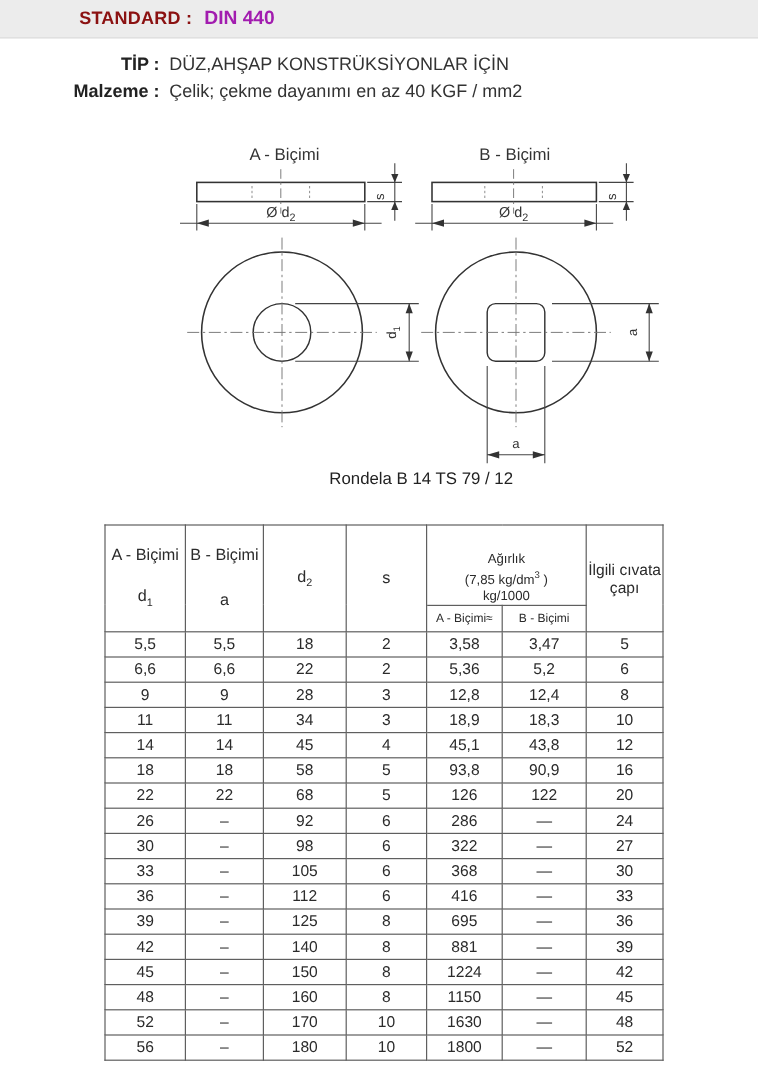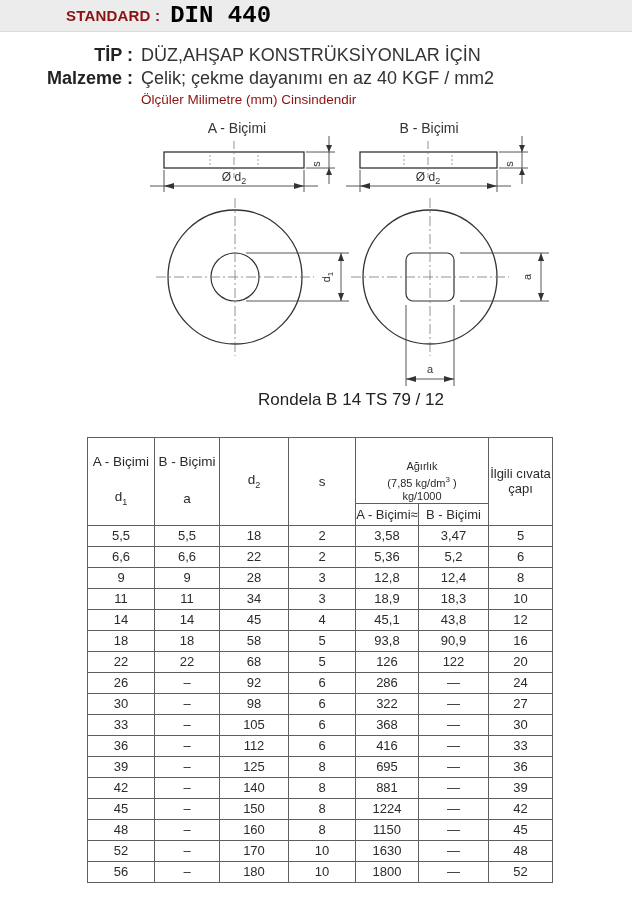--- a/index.html
+++ b/index.html
@@ -9,54 +9,54 @@
     position:relative; width:632px; height:897px; background:#fff;
     overflow:hidden; margin:0 auto;padding-left:24px;
   }
   
   .topbar {
     position:absolute; left:0; top:0; width:632px; height:32px;
     background:#ececec; border-bottom:1px solid #dcdcdc;
     display:flex; align-items:center;
   }
   .topbar .std-label { margin-left:66px; font-size:15px; font-weight:bold; color:#8b1111; letter-spacing:.2px; }
-  .topbar .std-value { margin-left:10px; font-size:24px; font-weight:bold; color:#000000;font-family:Liberation Mono, monospace; }
-  
-  .info-line { position:absolute; left:0; width:632px; height:16px; font-size:18px; }
+  .topbar .std-value { margin-left:10px; font-size:16px; font-weight:bold; color:#a21caf; }
+  
+  .info-line { position:absolute; left:0; width:632px; height:16px; font-size:15px; }
   .info-line .lbl { position:absolute; left:0; width:133px; text-align:right; font-weight:bold; color:#222; }
   .info-line .val { position:absolute; left:141px; color:#333; }
   #line-tip { top:45px; }
   #line-malzeme { top:68px; }
   .units-note { position:absolute; left:141px; top:92px; font-size:13.5px; color:#8b1111; }
   
   .drawing { position:absolute; left:0; top:115px; }
   .drawing text { fill:#333; font-family:"Liberation Sans", sans-serif; }
   
   .caption { position:absolute; left:70px; top:388px; width:562px; text-align:center; color:#222; }
   .caption .cap1 { font-size:14px; }
   .caption .cap1 sub { font-size:10px; }
-  .caption .cap2 { font-size:17px; margin-top:2px; }
+  .caption .cap2 { font-size:14px; margin-top:2px; }
   
   table.spec {
     position:absolute; left:87px; top:437px;
     border-collapse:collapse; table-layout:fixed;
     font-size:13px; color:#2b2b2b; background:#fff;
   }
   table.spec th, table.spec td {
     border:1px solid #5f5f5f; text-align:center; vertical-align:middle;
     padding:0; font-weight:normal; overflow:hidden;
   }
   table.spec td { height:21px; font-size:13px; }
   th.h-two { height:50px; }
   .h-stack { display:flex; flex-direction:column; justify-content:space-between; height:62px; padding:4px 0 6px 0; font-size:13.5px; }
   .h-center { font-size:13.5px; }
   sub { font-size:9px; }
   sup { font-size:8px; }
   .w-head { font-size:11px; line-height:13px; padding-top:2px;margin-top:20px; }
-  .w-sub th { height:22px; font-size:13px; }
+  .w-sub th { height:22px; font-size:10px; }
   .bolt-head { font-size:13px; line-height:15px; }
   .c1{width:67px}.c2{width:65px}.c3{width:69px}.c4{width:67px}.c5{width:63px}.c6{width:70px}.c7{width:64px}
 </style>
 </head>
 <body>
 
 <div id="page">
 
   <div class="topbar">
     <span class="std-label">STANDARD :</span>
@@ -64,21 +64,20 @@
   </div>
 
   <div class="info-line" id="line-tip">
     <span class="lbl">TİP :</span>
     <span class="val">DÜZ,AHŞAP KONSTRÜKSİYONLAR İÇİN</span>
   </div>
   <div class="info-line" id="line-malzeme">
     <span class="lbl">Malzeme :</span>
     <span class="val">Çelik; çekme dayanımı en az 40 KGF / mm2</span>
   </div>
-  <div class="units-note">Ölçüler Milimetre (mm) Cinsindendir</div>
 
   <svg class="drawing" width="632" height="278" viewBox="0 0 632 278">
 
     <g>
       <text x="237" y="18" font-size="14" text-anchor="middle">A - Biçimi</text>
       <rect x="164" y="37" width="140" height="16" fill="none" stroke="#333" stroke-width="1.3"></rect>
       <line x1="234" y1="26" x2="234" y2="63" stroke="#777" stroke-width="0.8" stroke-dasharray="8 3 2 3"></line>
       <line x1="210" y1="40" x2="210" y2="50" stroke="#888" stroke-width="0.8" stroke-dasharray="2 2"></line>
       <line x1="258" y1="40" x2="258" y2="50" stroke="#888" stroke-width="0.8" stroke-dasharray="2 2"></line>
 

